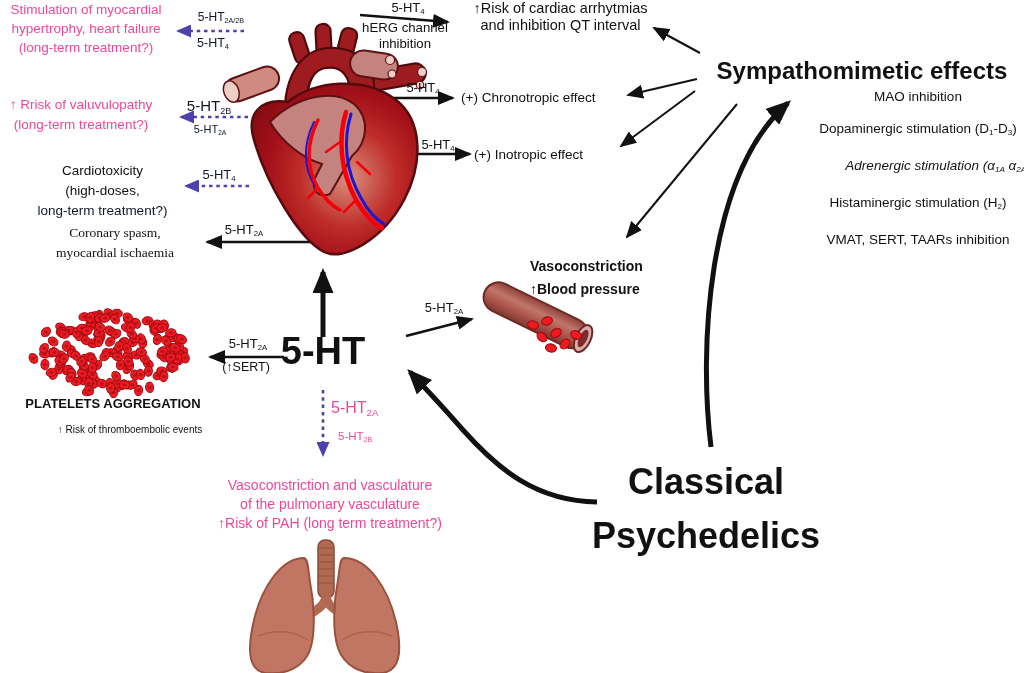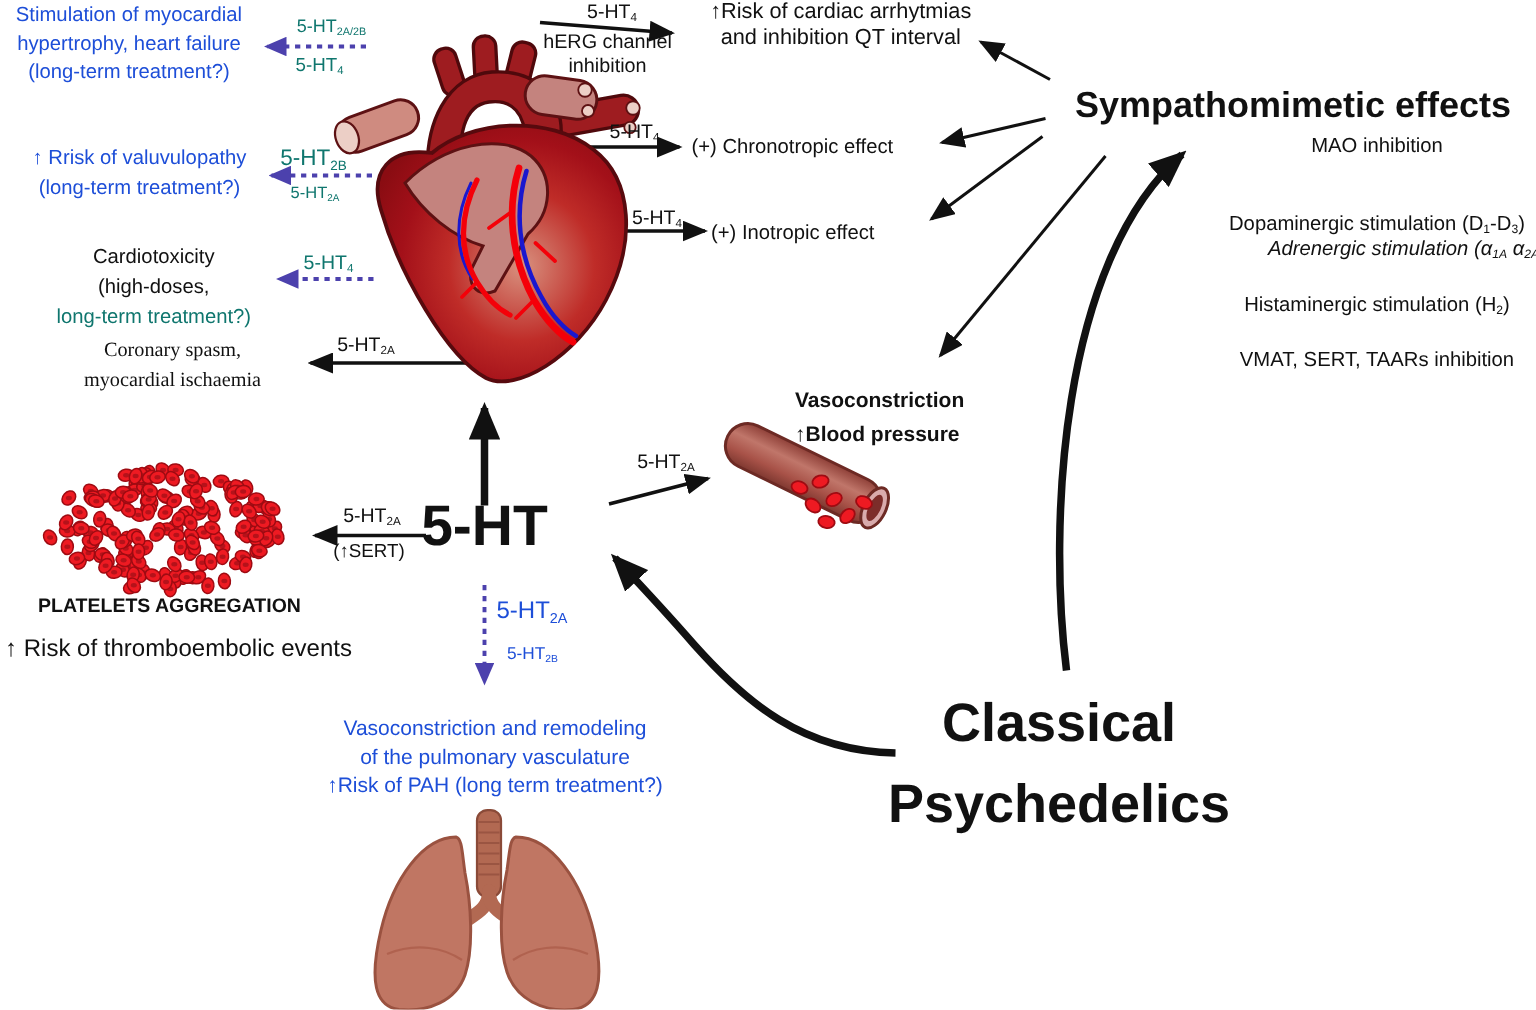--- a/index.html
+++ b/index.html
@@ -2,22 +2,22 @@
 <html><head>
 <meta charset="utf-8">
 <style>
   html,body{margin:0;padding:0;}
   body{width:1024px;height:673px;position:relative;background:#fff;overflow:hidden;
        font-family:"Liberation Sans","DejaVu Sans",sans-serif;color:#111;}
   svg.layer{position:absolute;left:0;top:0;}
   .t{position:absolute;line-height:1.3;white-space:nowrap;}
   .c{text-align:center;}
   .b{font-weight:bold;}
-  .purple{color:#1d4ed8;}
-  .violet{color:#0f766e;}
+  .purple{color:#ec4899;}
+  .violet{color:#0f172a;}
   sub{font-size:60%;line-height:0;position:relative;top:.3em;vertical-align:baseline;}
   .ml div{white-space:nowrap;}
 </style>
 </head>
 <body>
 
 <svg class="layer" width="1024" height="673" viewBox="0 0 1024 673">
   <defs>
     <marker id="mB" markerUnits="userSpaceOnUse" markerWidth="17" markerHeight="14" refX="15" refY="7" orient="auto">
       <path d="M0,0 L17,7 L0,14 Z" fill="#111"></path>
@@ -475,21 +475,21 @@
 </svg>
 
 <div class="t c purple ml" style="left:0;top:6;width:172px;font-size:13.5px;line-height:19px;">
   <div>Stimulation of myocardial</div>
   <div>hypertrophy, heart failure</div>
   <div>(long-term treatment?)</div>
 </div>
 <div class="t c violet" style="left:190px;top:10px;width:62px;font-size:12px;"><span>5-HT</span><sub>2A/2B</sub></div>
 <div class="t c violet" style="left:185px;top:35px;width:56px;font-size:12.5px;"><span>5-HT</span><sub>4</sub></div>
 
-<div class="t c purple ml" style="left:0;top:95px;width:162px;font-size:13.5px;line-height:20px;padding-left:12px;">
+<div class="t c purple ml" style="left:0;top:95px;width:162px;font-size:13.5px;line-height:20px;">
   <div>↑ Rrisk of valuvulopathy</div>
   <div>(long-term treatment?)</div>
 </div>
 <div class="t c violet" style="left:178px;top:96px;width:62px;font-size:15px;"><span>5-HT</span><sub>2B</sub></div>
 <div class="t c violet" style="left:185px;top:122px;width:50px;font-size:11px;"><span>5-HT</span><sub>2A</sub></div>
 
 <div class="t c ml" style="left:20px;top:161px;width:165px;font-size:13.5px;line-height:20px;">
   <div>Cardiotoxicity</div>
   <div>(high-doses,</div>
   <div class="violet">long-term treatment?)</div>
@@ -513,44 +513,44 @@
 </div>
 
 <div class="t c" style="left:398px;top:80px;width:50px;font-size:13px;"><span>5-HT</span><sub>4</sub></div>
 <div class="t" style="left:461px;top:89px;font-size:13.5px;">(+) Chronotropic effect</div>
 
 <div class="t c" style="left:412px;top:137px;width:52px;font-size:13px;"><span>5-HT</span><sub>4</sub></div>
 <div class="t" style="left:474px;top:146px;font-size:13.5px;">(+) Inotropic effect</div>
 
 <div class="t c b" style="left:700px;top:55px;width:324px;font-size:24px;text-align:center;">Sympathomimetic effects</div>
 <div class="t c" style="left:812px;top:88px;width:212px;font-size:13.5px;"><span>MAO inhibition</span></div>
-<div class="t c" style="left:812px;top:120px;width:212px;font-size:13.5px;margin-top:20px;"><span>Dopaminergic stimulation (D</span><sub>1</sub><span>-D</span><sub>3</sub><span>)</span></div>
+<div class="t c" style="left:812px;top:120px;width:212px;font-size:13.5px;"><span>Dopaminergic stimulation (D</span><sub>1</sub><span>-D</span><sub>3</sub><span>)</span></div>
 <div class="t c" style="left:832px;top:157px;width:212px;font-size:13.5px;font-style:italic;"><span>Adrenergic stimulation (α</span><sub>1A</sub><span> α</span><sub>2A</sub><span>)</span></div>
 <div class="t c" style="left:812px;top:194px;width:212px;font-size:13.5px;"><span>Histaminergic stimulation (H</span><sub>2</sub><span>)</span></div>
 <div class="t c" style="left:812px;top:231px;width:212px;font-size:13.5px;"><span>VMAT, SERT, TAARs inhibition</span></div>
 
 <div class="t b ml" style="left:530px;top:255px;font-size:14px;line-height:23px;">
   <div>Vasoconstriction</div>
   <div>↑Blood pressure</div>
 </div>
 <div class="t c" style="left:416px;top:300px;width:56px;font-size:13px;"><span>5-HT</span><sub>2A</sub></div>
 
 <div class="t c" style="left:18px;top:396px;width:190px;font-size:13px;font-weight:600;">PLATELETS AGGREGATION</div>
-<div class="t c" style="left:0;top:423px;width:238px;font-size:16px;">↑ Risk of thromboembolic events</div>
+<div class="t c" style="left:11px;top:423px;width:238px;font-size:10px;">↑ Risk of thromboembolic events</div>
 
 <div class="t c" style="left:220px;top:336px;width:56px;font-size:13px;"><span>5-HT</span><sub>2A</sub></div>
 <div class="t c" style="left:218px;top:359px;width:56px;font-size:12.5px;"><span>(↑SERT)</span></div>
 
 <div class="t c b" style="left:268px;top:331px;width:110px;font-size:38px;line-height:40px;">5-HT</div>
 
 <div class="t purple" style="left:331px;top:398px;font-size:16px;"><span>5-HT</span><sub>2A</sub></div>
 <div class="t purple" style="left:338px;top:429px;font-size:11.5px;"><span>5-HT</span><sub>2B</sub></div>
 
 <div class="t c purple ml" style="left:175px;top:476px;width:310px;font-size:14px;line-height:19px;">
-  <div>Vasoconstriction and remodeling</div>
+  <div>Vasoconstriction and vasculature</div>
   <div>of the pulmonary vasculature</div>
   <div>↑Risk of PAH (long term treatment?)</div>
 </div>
 
 <div class="t c b ml" style="left:566px;top:455px;width:280px;font-size:36px;line-height:54px;">
   <div>Classical</div>
   <div>Psychedelics</div>
 </div>
 
 </body></html>

